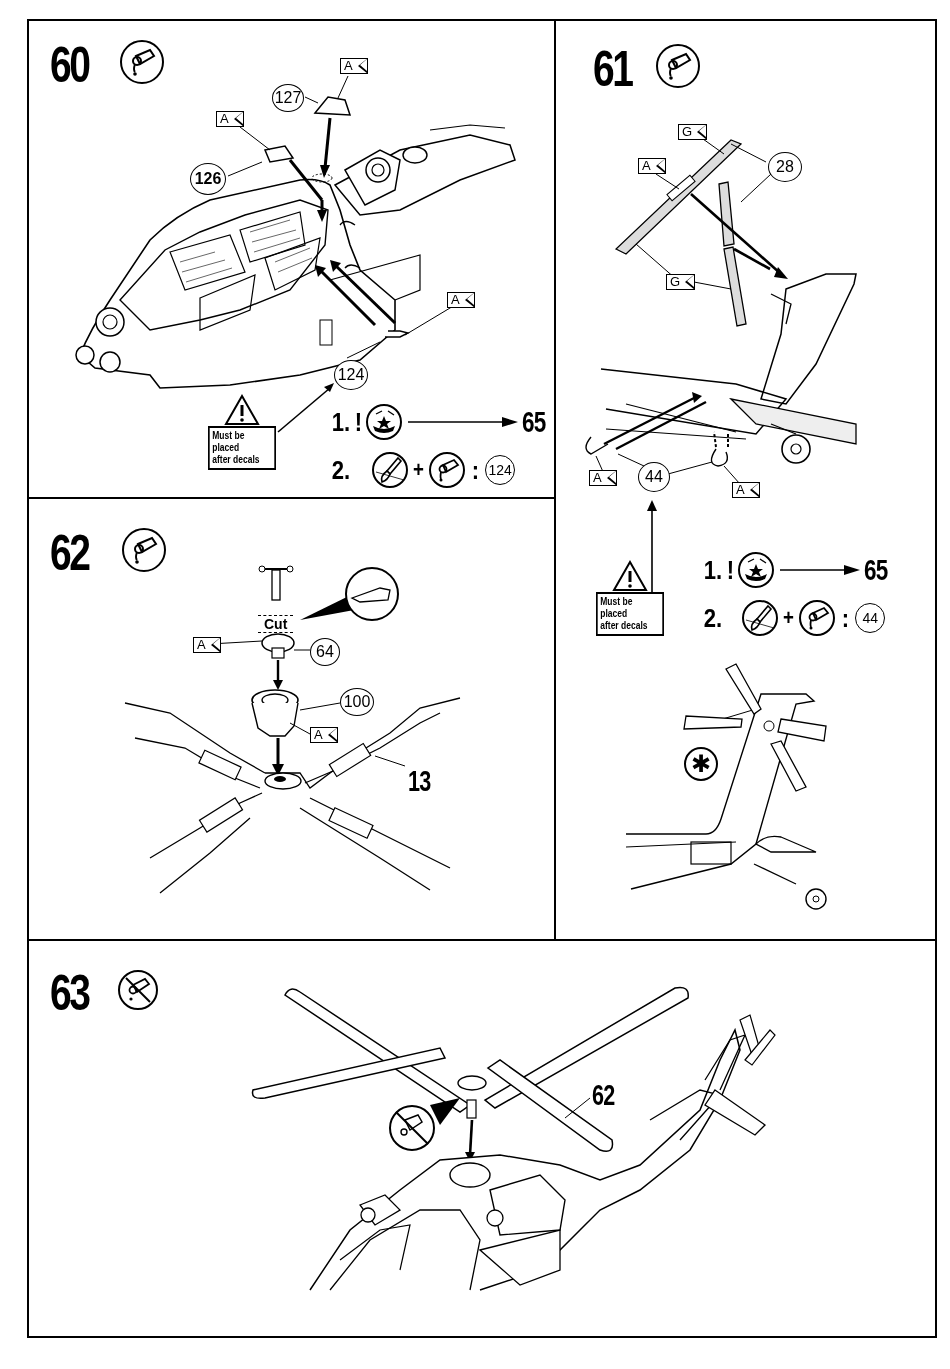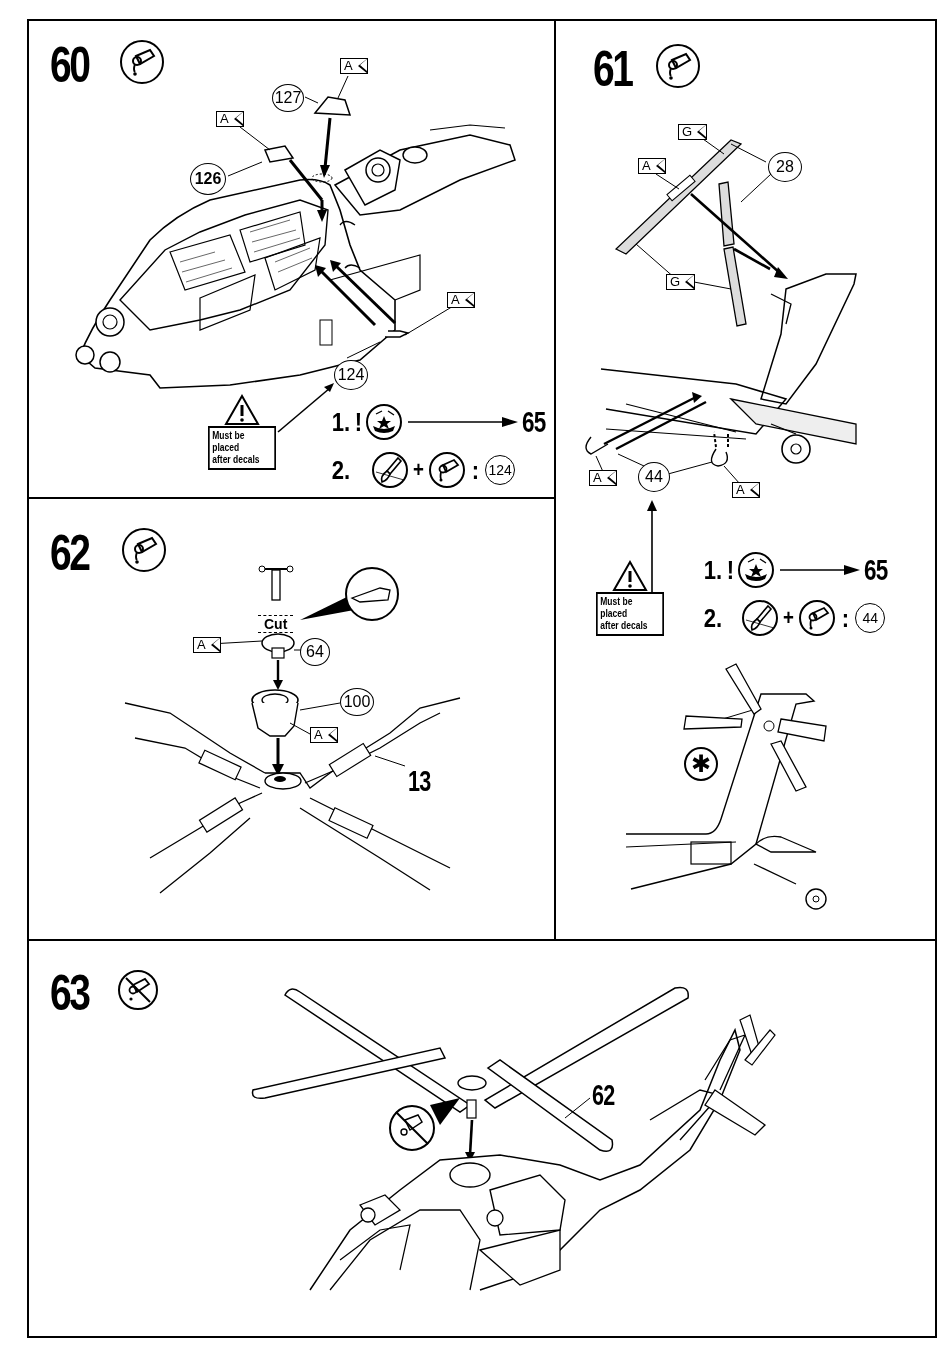--- a/index.html
+++ b/index.html
@@ -359,21 +359,21 @@
 
     <line x1="210" y1="146" x2="262" y2="143" stroke="#000" stroke-width="1"></line>
     <line x1="294" y1="152" x2="310" y2="152" stroke="#000" stroke-width="1"></line>
     <line x1="300" y1="212" x2="340" y2="205" stroke="#000" stroke-width="1"></line>
     <line x1="290" y1="225" x2="310" y2="236" stroke="#000" stroke-width="1"></line>
     <line x1="375" y1="258" x2="405" y2="268" stroke="#000" stroke-width="1"></line>
   </svg>
 
   <div class="cut-label" style="left:258px;top:117px;">Cut</div>
   <div class="flag" style="left:193px;top:139px;"><span>A</span></div>
-  <div class="part-circle" style="left:300px;top:140px;width:30px;height:28px;">64</div>
+  <div class="part-circle" style="left:310px;top:140px;width:30px;height:28px;">64</div>
   <div class="part-circle" style="left:340px;top:190px;width:34px;height:28px;">100</div>
   <div class="flag" style="left:310px;top:229px;"><span>A</span></div>
   <div class="ref-label" style="left:408px;top:266px;">13</div>
 </section>
 
 <section class="panel" style="left:0;top:940px;width:782px;height:398px;">
   <div class="step-num" style="left:50px;top:28px;">63</div>
   <div class="icon-circle" style="left:118px;top:30px;width:40px;height:40px;">
     <svg width="36" height="36" viewBox="0 0 36 36" style="position:absolute;left:0;top:0;">
       <path d="M13 13 L25 7 L29 12 L17 20 Z" fill="none" stroke="#000" stroke-width="1.8"></path>

